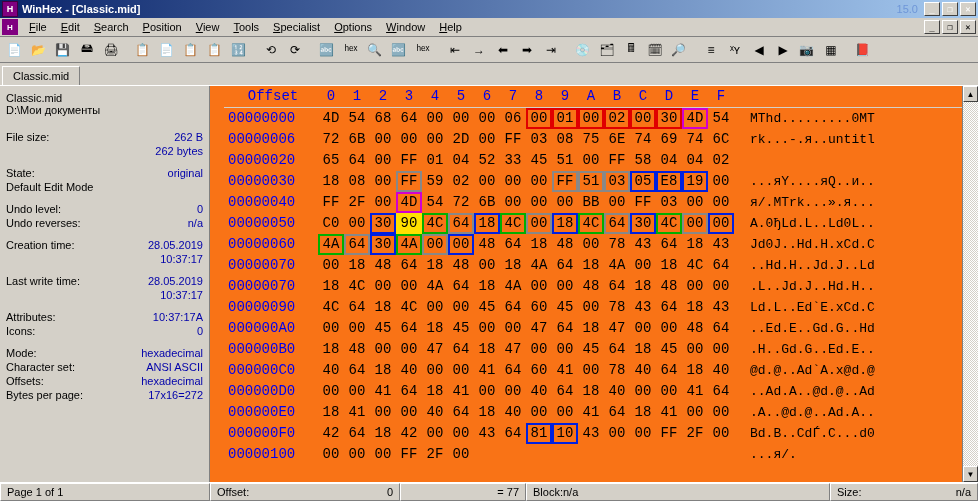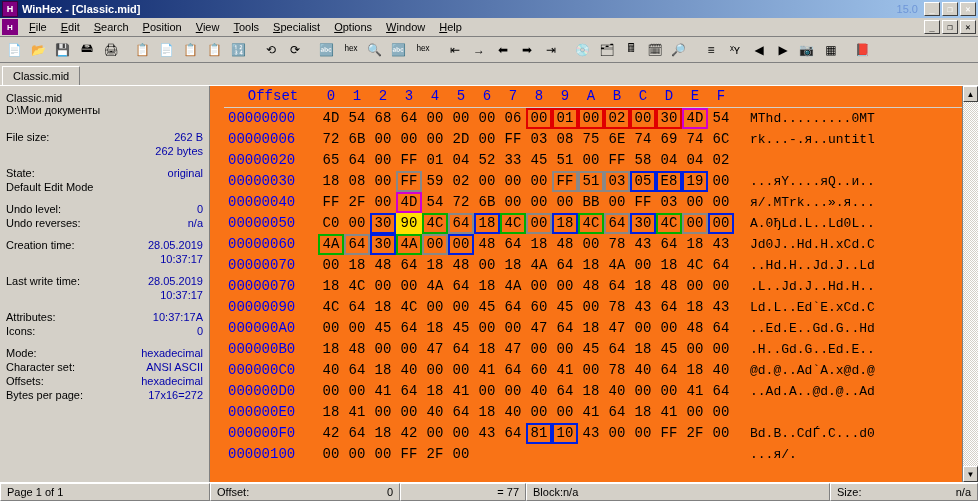--- a/index.html
+++ b/index.html
@@ -552,20 +552,21 @@
           <div class="byte">40</div>
           <div class="byte">00</div>
           <div class="byte">00</div>
           <div class="byte">41</div>
           <div class="byte">64</div>
           <div class="byte">18</div>
           <div class="byte">41</div>
           <div class="byte">00</div>
           <div class="byte">00</div>
           <div class="txtgap"></div>
+          <div class="ascii">.A..@d.@..Ad.A..</div>
         </div>
         <div class="hexrow">
           <div class="offset">000000F0</div>
           <div class="byte">42</div>
           <div class="byte">64</div>
           <div class="byte">18</div>
           <div class="byte">42</div>
           <div class="byte">00</div>
           <div class="byte">00</div>
           <div class="byte">43</div>

